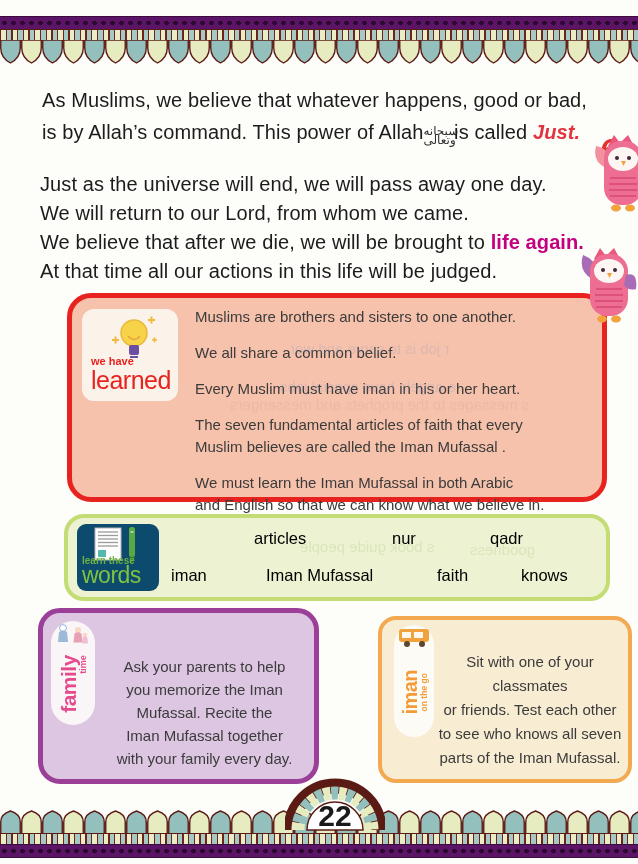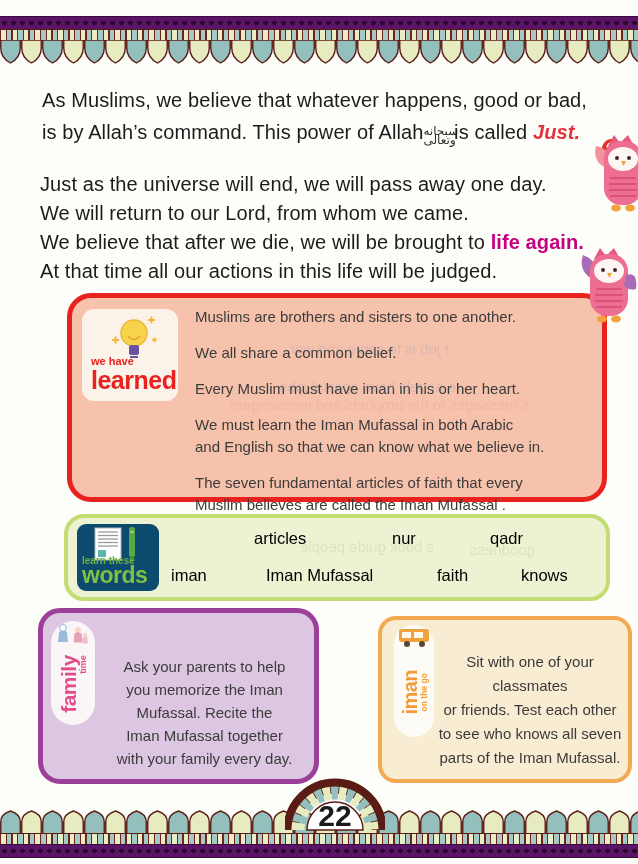--- a/index.html
+++ b/index.html
@@ -26,21 +26,21 @@
   #chapter-badge{position:absolute;left:600px;top:132px;font-size:30px;font-weight:800;
     font-style:italic;color:#e4322e;z-index:2;}
 
   
   #learned-box{position:absolute;left:67px;top:293px;width:530px;height:199px;
     background:#f6c2ac;border:5px solid #e8231f;border-radius:24px;z-index:2;}
   .badge{position:absolute;background:#fbf2ea;border-radius:12px;}
   #learned-badge{left:10px;top:11px;width:96px;height:92px;}
   #learned-badge .badge-label{position:absolute;left:9px;bottom:8px;color:#e8231f;line-height:1;}
   .lbl-sm{font-size:11px;font-weight:bold;display:block;}
-  .lbl-lg{font-size:25px;font-weight:700;display:block;letter-spacing:-.5px;margin-top:1px;}
+  .lbl-lg{font-size:25px;font-weight:400;display:block;letter-spacing:-.5px;margin-top:1px;}
   #learned-points{position:absolute;left:123px;top:8px;width:390px;}
   #learned-points p{margin:0 0 14px 0;font-size:15px;line-height:22px;color:#3b3b3b;white-space:pre-line;}
 
   
   #words-box{position:absolute;left:64px;top:514px;width:538px;height:79px;
     background:#edf3d2;border:4px solid #c3dc74;border-radius:20px;}
   #words-badge{left:9px;top:6px;width:82px;height:67px;background:#0c4a6e;border-radius:9px;}
   #words-badge .badge-label{position:absolute;left:5px;bottom:4px;line-height:1;}
   #words-badge .lbl-sm{color:#6db33f;font-size:10px;}
   #words-badge .lbl-lg{color:#7fc241;font-size:23px;margin-top:-2px;}
@@ -167,24 +167,24 @@
       </svg>
       <div class="badge-label">
         <span class="lbl-sm">we have</span>
         <span class="lbl-lg">learned</span>
       </div>
     </div>
     <div id="learned-points">
       <p>Muslims are brothers and sisters to one another.</p>
       <p>We all share a common belief.</p>
       <p>Every Muslim must have iman in his or her heart.</p>
+      <p>The seven fundamental articles of faith that every
+Muslim believes are called the Iman Mufassal .</p>
       <p>We must learn the Iman Mufassal in both Arabic
 and English so that we can know what we believe in.</p>
-      <p>The seven fundamental articles of faith that every
-Muslim believes are called the Iman Mufassal .</p>
     </div>
   </div>
 
   <div class="ghost g-blue" style="left:290px;top:340px">r job is to serve and wor</div>
   <div class="ghost g-blue" style="left:280px;top:378px">e angels have special jobs</div>
   <div class="ghost g-red" style="left:230px;top:396px">s messages to the prophets and messengers</div>
   <div class="ghost g-green" style="left:300px;top:538px">s book guide people</div>
   <div class="ghost g-green" style="left:470px;top:541px">goodness</div>
 
   <div id="words-box">

